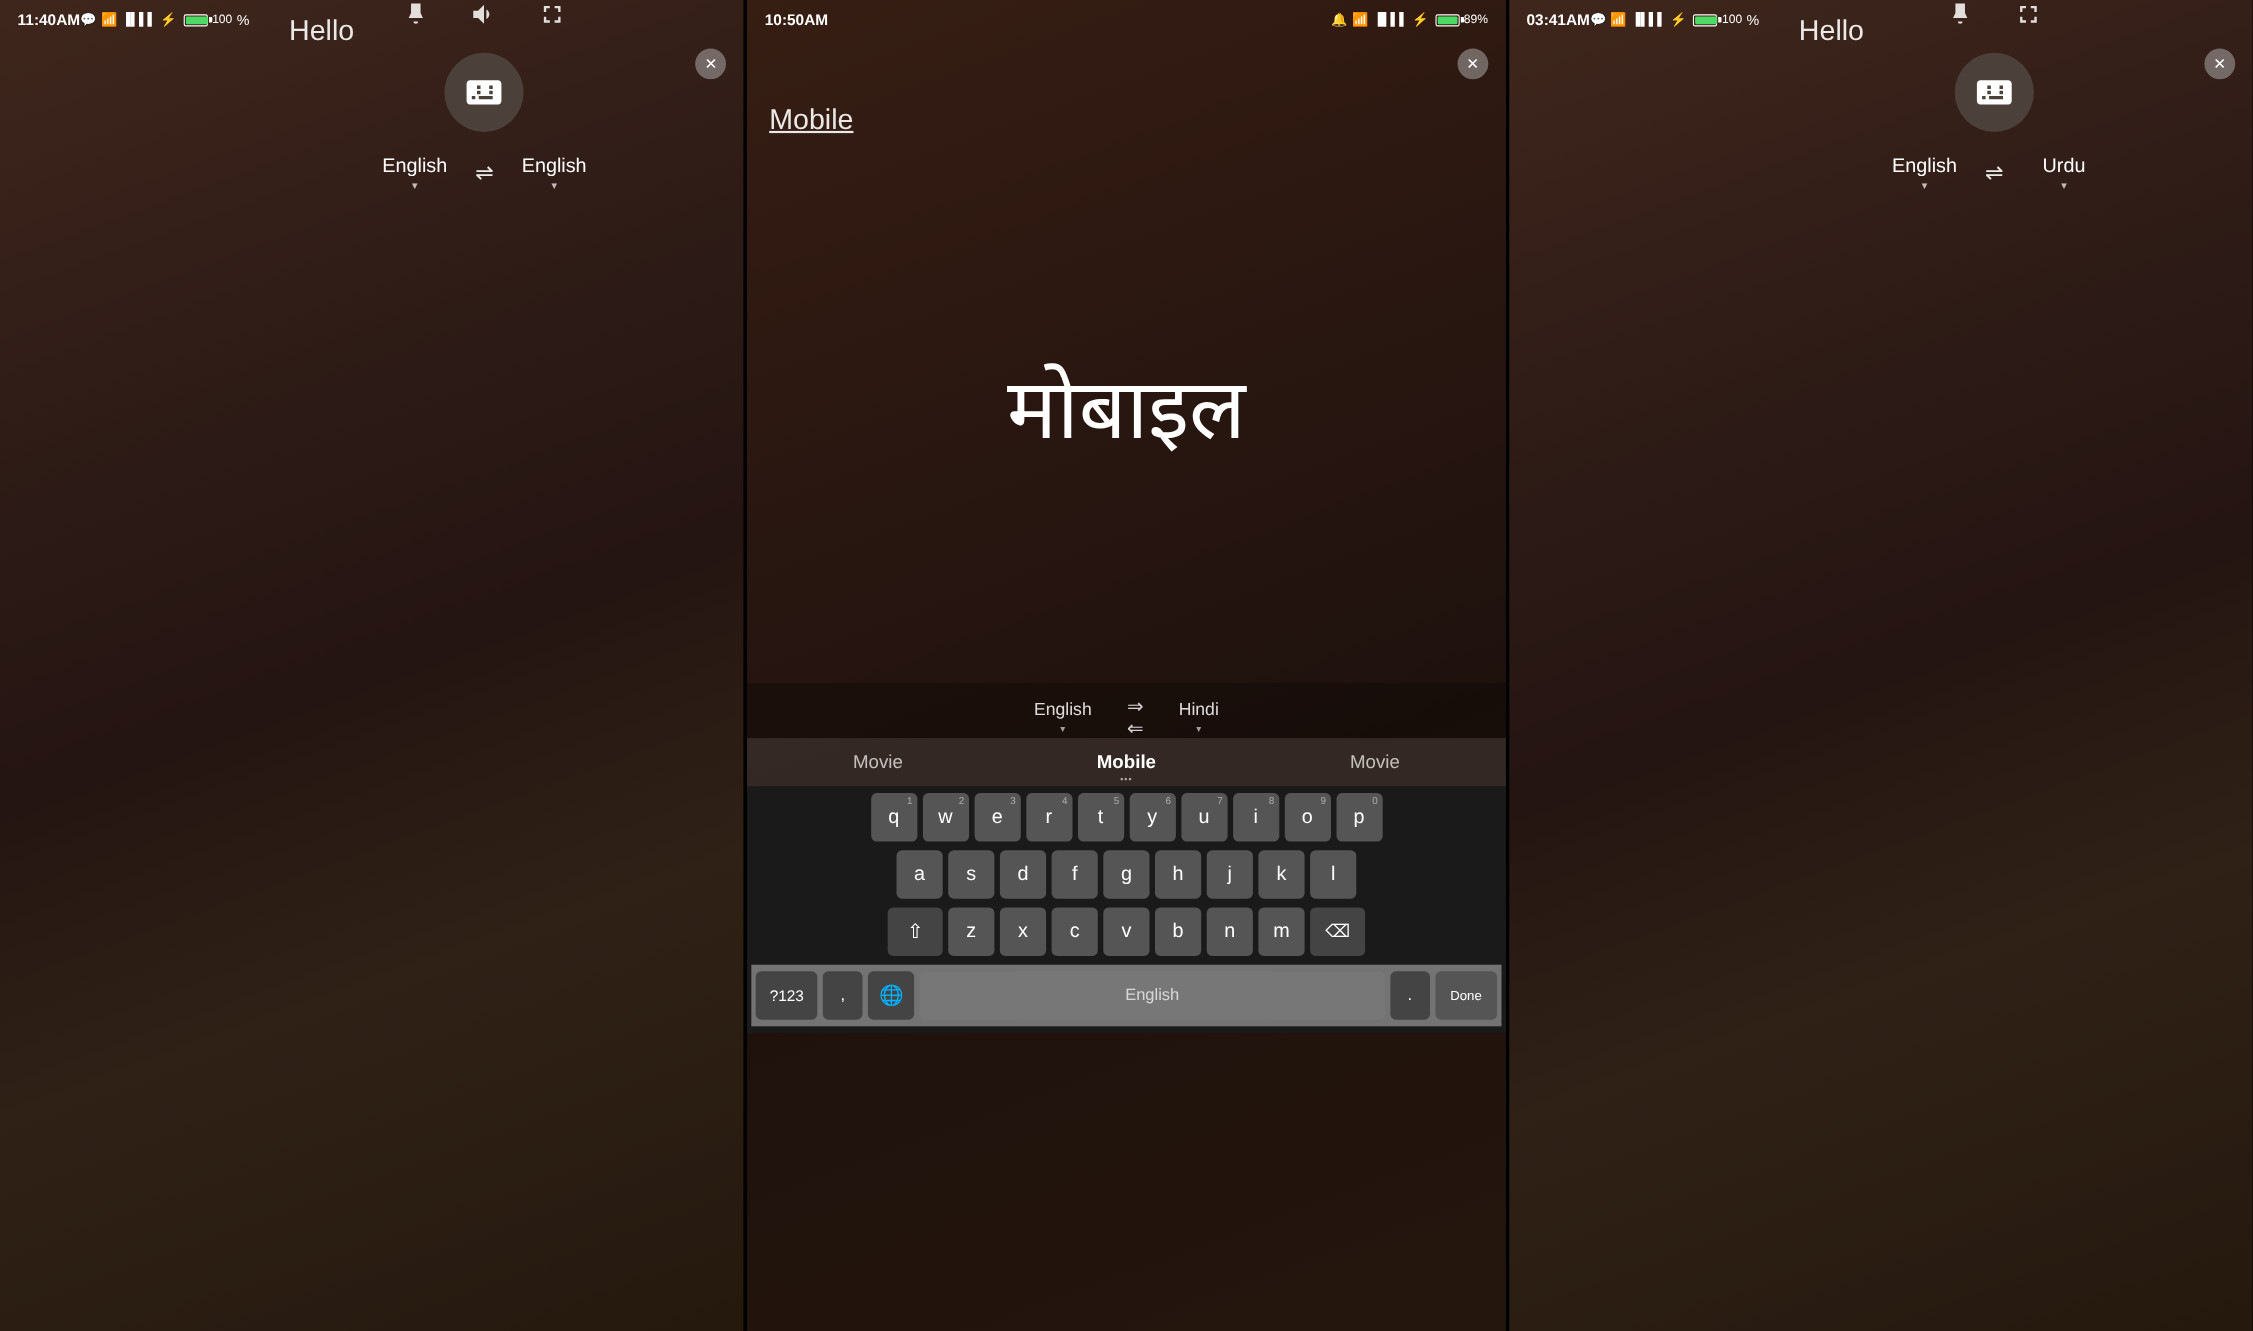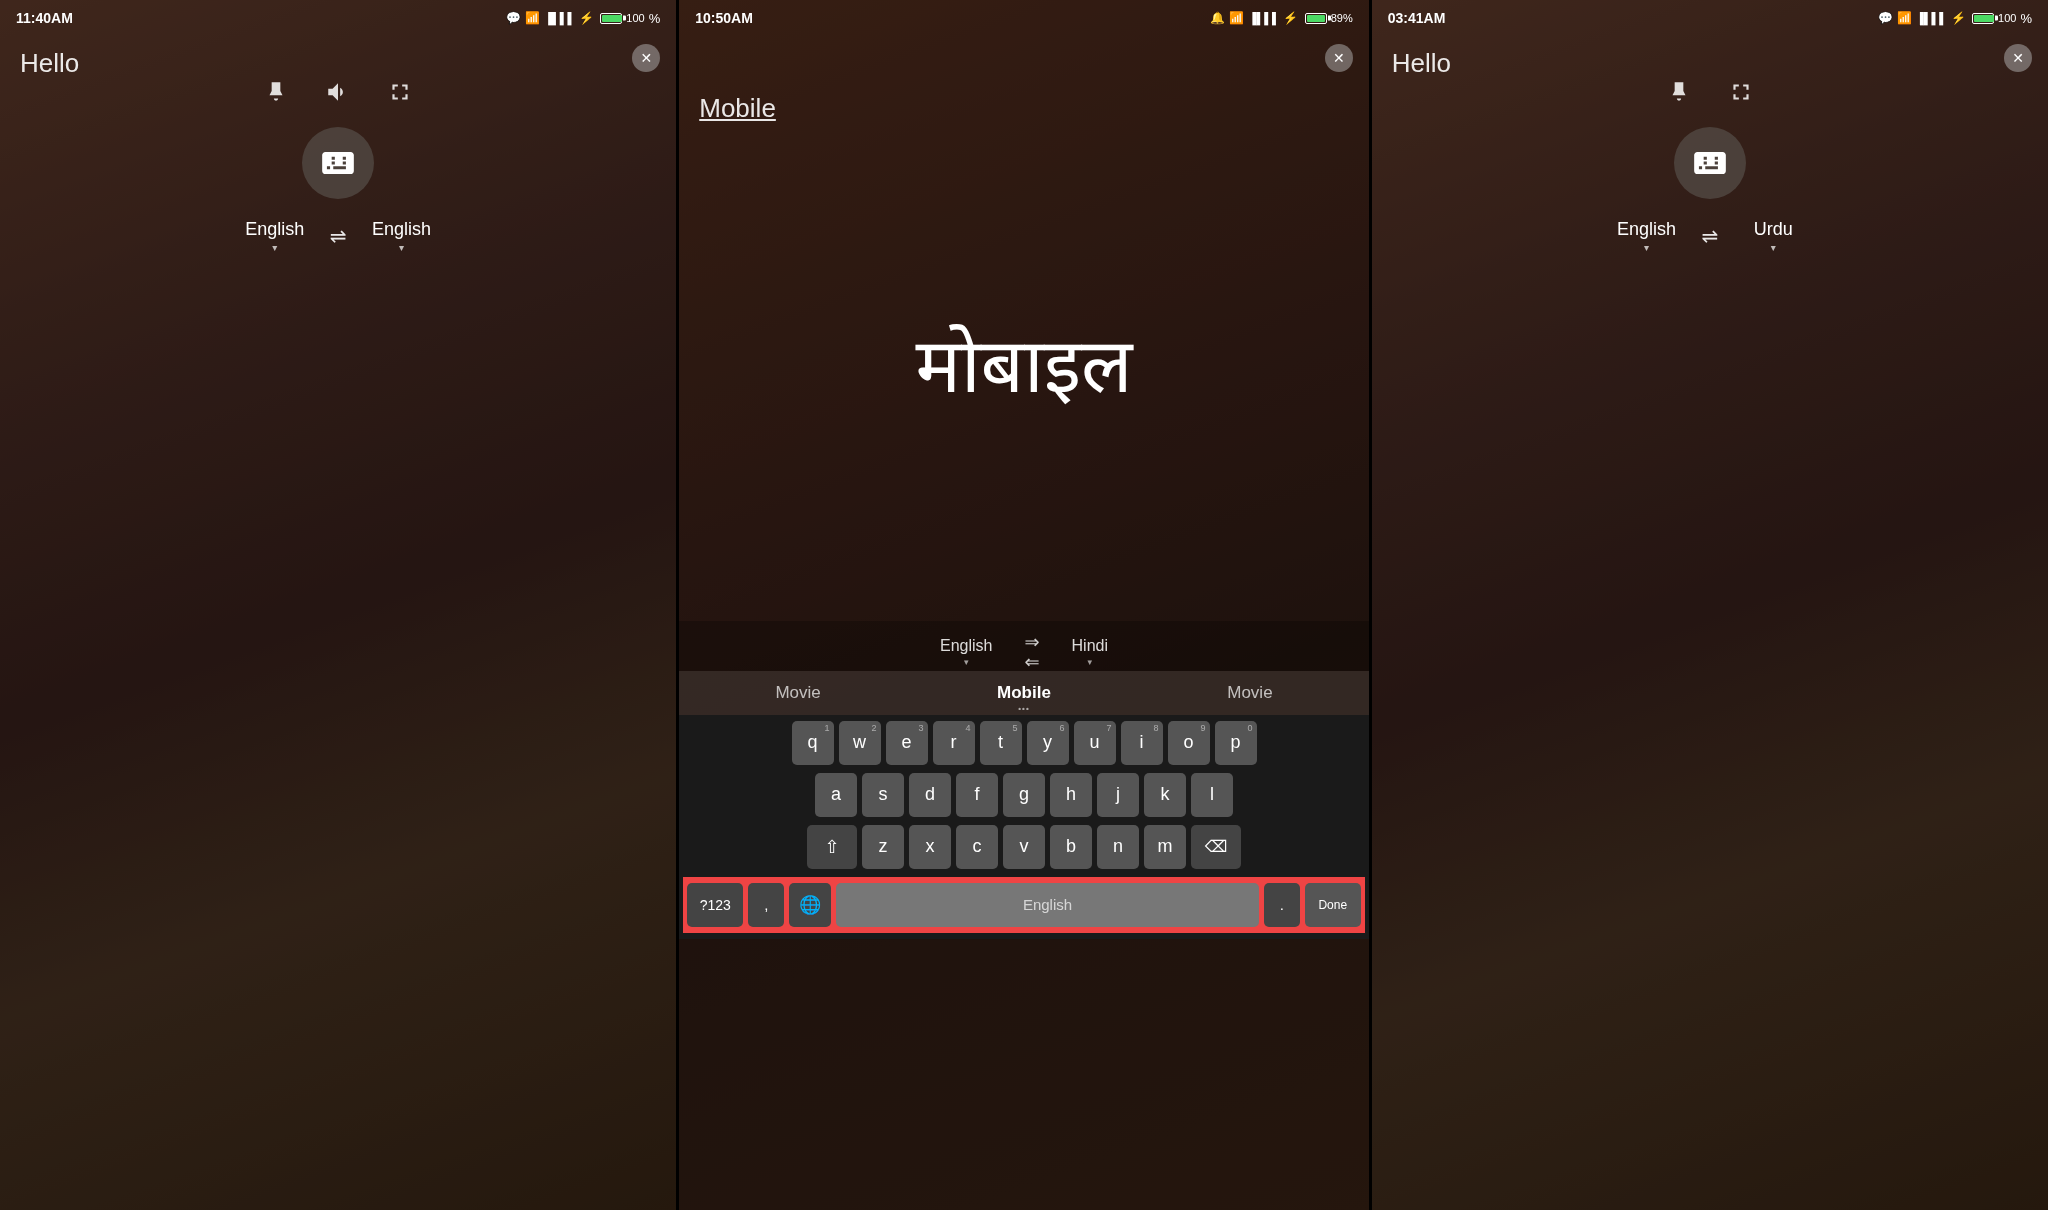--- a/index.html
+++ b/index.html
@@ -12,21 +12,20 @@
       overflow: hidden;
       background: #000;
     }
 
     
     .phone-panel {
       flex: 1;
       position: relative;
       overflow: hidden;
       display: flex;
-      flex-direction: column;
     }
 
     
     .bg-blur {
       position: absolute;
       inset: 0;
       background: linear-gradient(160deg, #5a3a2a 0%, #3a2520 30%, #2a1a18 50%, #3d3020 70%, #2a2010 100%);
       filter: blur(0px);
       z-index: 0;
     }
@@ -113,21 +112,20 @@
     .word-label.underlined { text-decoration: underline; }
 
     
     .main-word {
       position: relative;
       z-index: 10;
       flex: 1;
       display: flex;
       align-items: center;
       justify-content: center;
-      font-family: Liberation Mono, monospace;
     }
     .main-word-text {
       color: #fff;
       font-size: 82px;
       font-weight: 200;
       text-align: center;
       line-height: 1.1;
     }
     .main-word-text.hindi { font-size: 76px; font-weight: 400; }
     .main-word-text.urdu { font-size: 76px; font-weight: 300; direction: rtl; }
@@ -310,21 +308,21 @@
       flex: 2;
       font-size: 16px;
     }
     .key.backspace { max-width: 50px; }
 
     
     .kb-bottom-row {
       display: flex;
       align-items: center;
       justify-content: center;
-      background: #ef4444;
+      background: #737373;
       padding: 6px 4px;
       gap: 5px;
     }
     .kb-bottom-row .key { height: 44px; font-size: 15px; }
 
     
     .panel-divider {
       width: 2px;
       background: rgba(0,0,0,0.5);
     }

